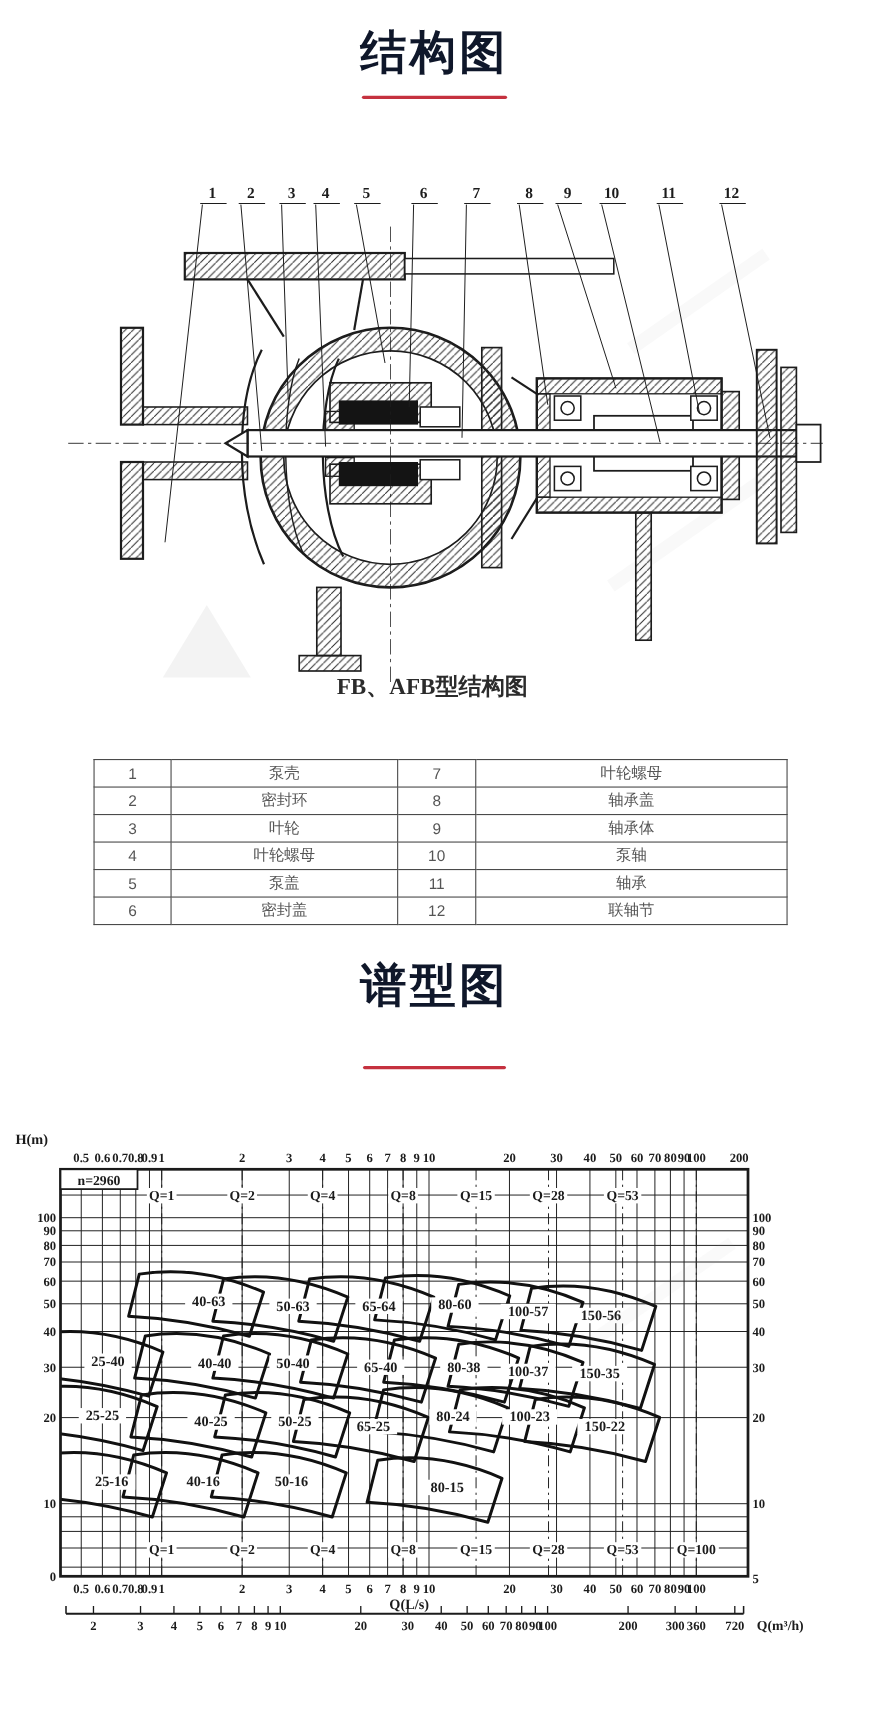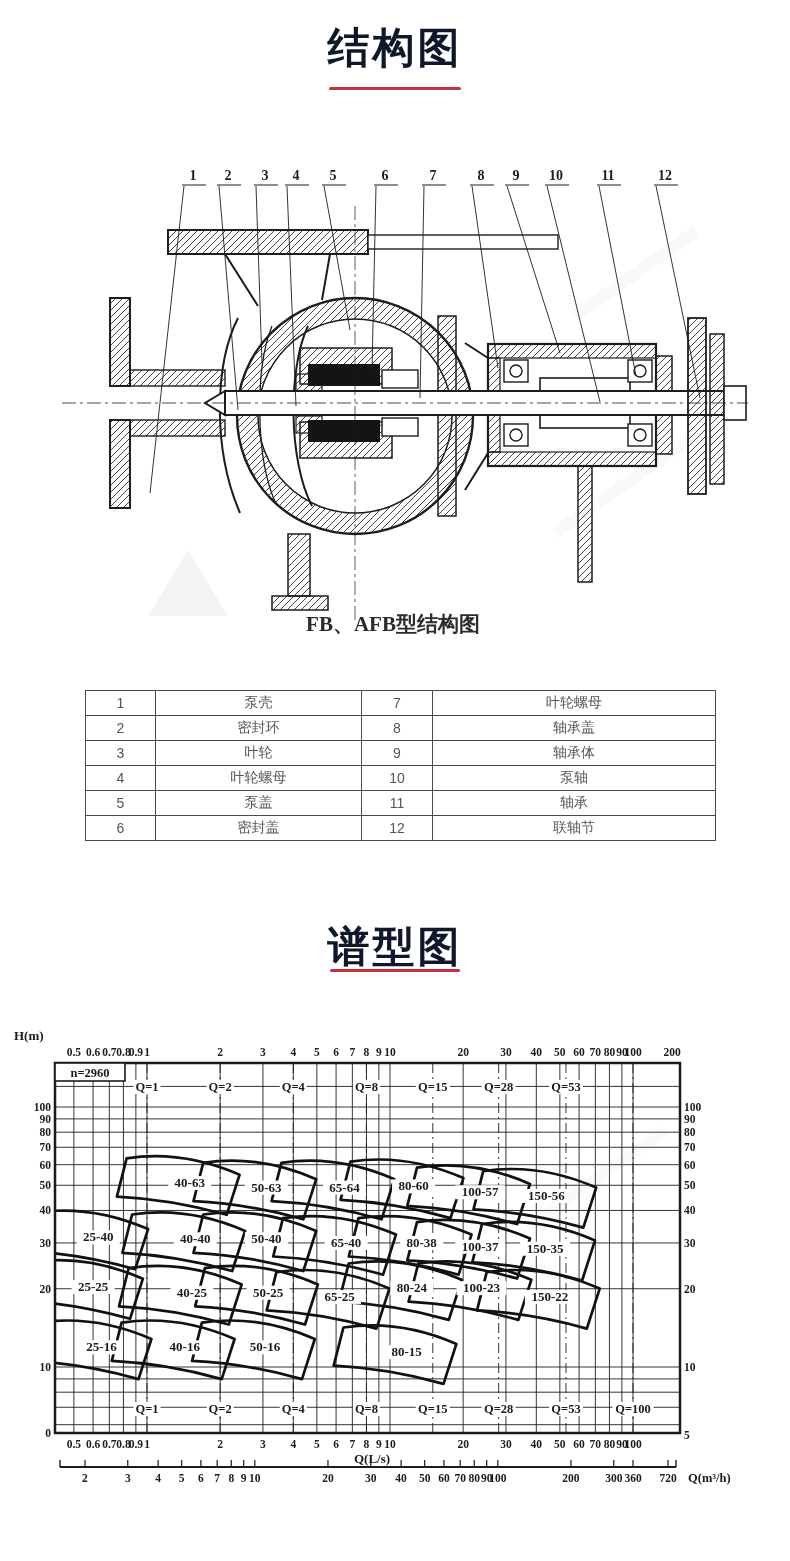--- a/index.html
+++ b/index.html
@@ -191,21 +191,21 @@
       </tr>
       <tr>
         <td class="c-no1">6</td>
         <td class="c-nm1">密封盖</td>
         <td class="c-no2">12</td>
         <td class="c-nm2">联轴节</td>
       </tr>
     </tbody>
 </table>
 
-<h1 class="sec-title" style="top:919px">谱型图</h1>
+<h1 class="sec-title" style="top:868px">谱型图</h1>
 <div class="divider" style="top:969px;left:330px;width:130px"></div>
 
 <svg id="chart-svg" width="790" height="541" viewBox="0 0 790 541">
     <defs>
       <clipPath id="plotclip">
         <rect x="55" y="43" width="625" height="370"></rect>
       </clipPath>
     </defs>
     <g stroke="#1f1f1f" stroke-width="0.9">
       <line x1="55" y1="87" x2="680" y2="87"></line>

